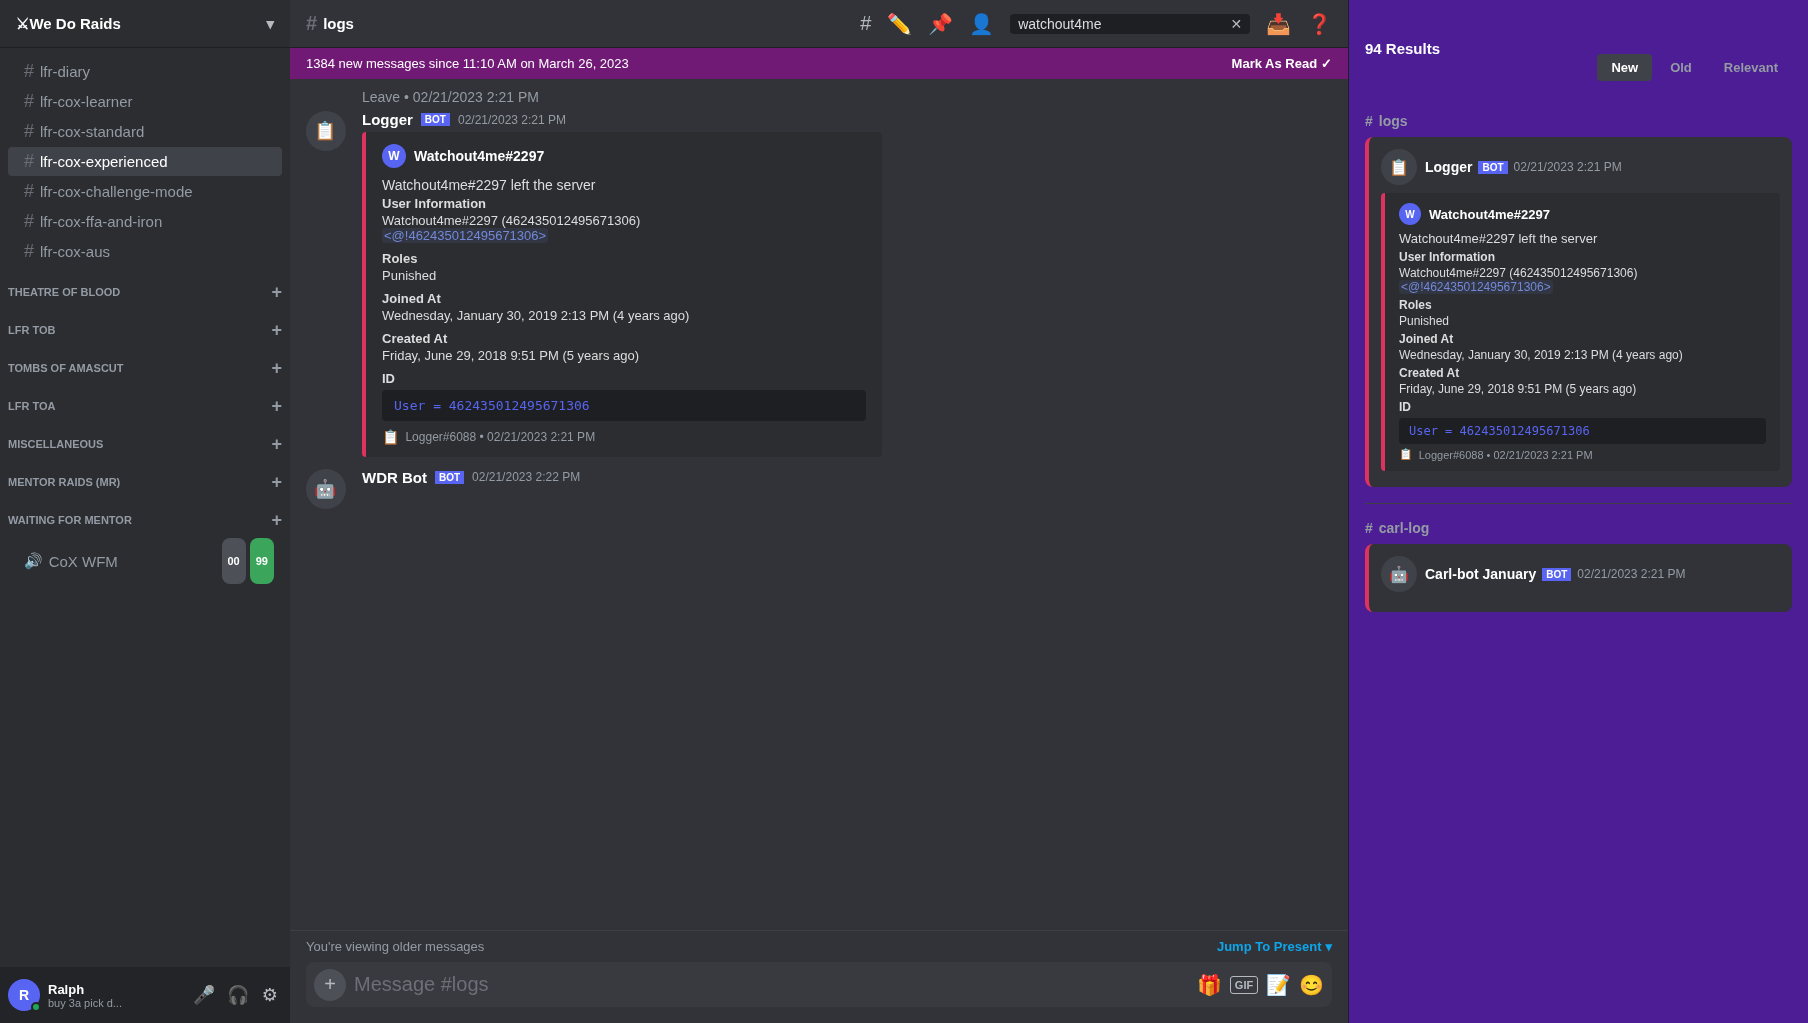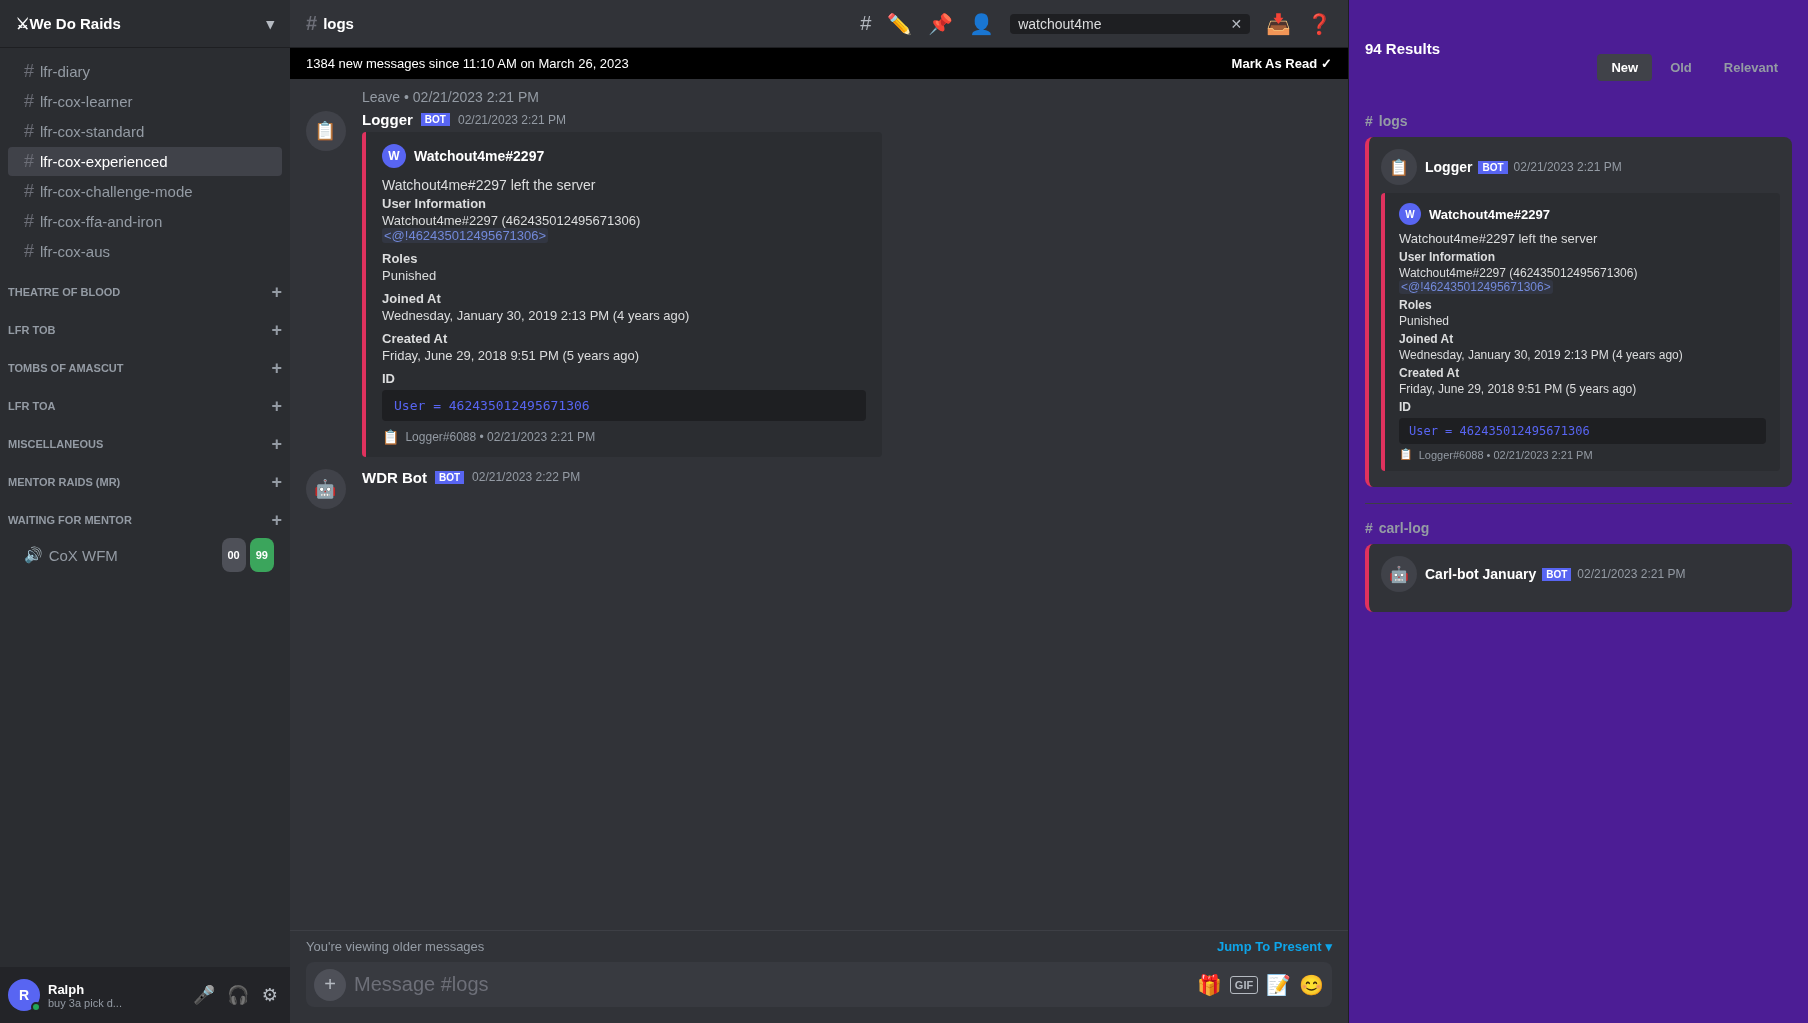--- a/index.html
+++ b/index.html
@@ -216,21 +216,21 @@
       font-size: 14px;
       flex: 1;
     }
 
     .search-bar .search-x {
       color: #b5bac1;
       cursor: pointer;
     }
 
     .new-messages-banner {
-      background: #000000;
+      background: #701a75;
       color: #fff;
       display: flex;
       align-items: center;
       justify-content: space-between;
       padding: 8px 16px;
       font-size: 13px;
       flex-shrink: 0;
     }
 
     .new-messages-banner .mark-as-read {
@@ -699,21 +699,21 @@
       margin-left: auto;
       display: flex;
       gap: 4px;
     }
 
     .badge {
       background: #3ba55c;
       color: #fff;
       font-size: 11px;
       font-weight: 700;
-      padding: 11px 6px;
+      padding: 17px 6px;
       border-radius: 8px;
       min-width: 20px;
       text-align: center;
     }
 
     .badge.gray {
       background: #4e5058;
     }
   </style>
 </head>

